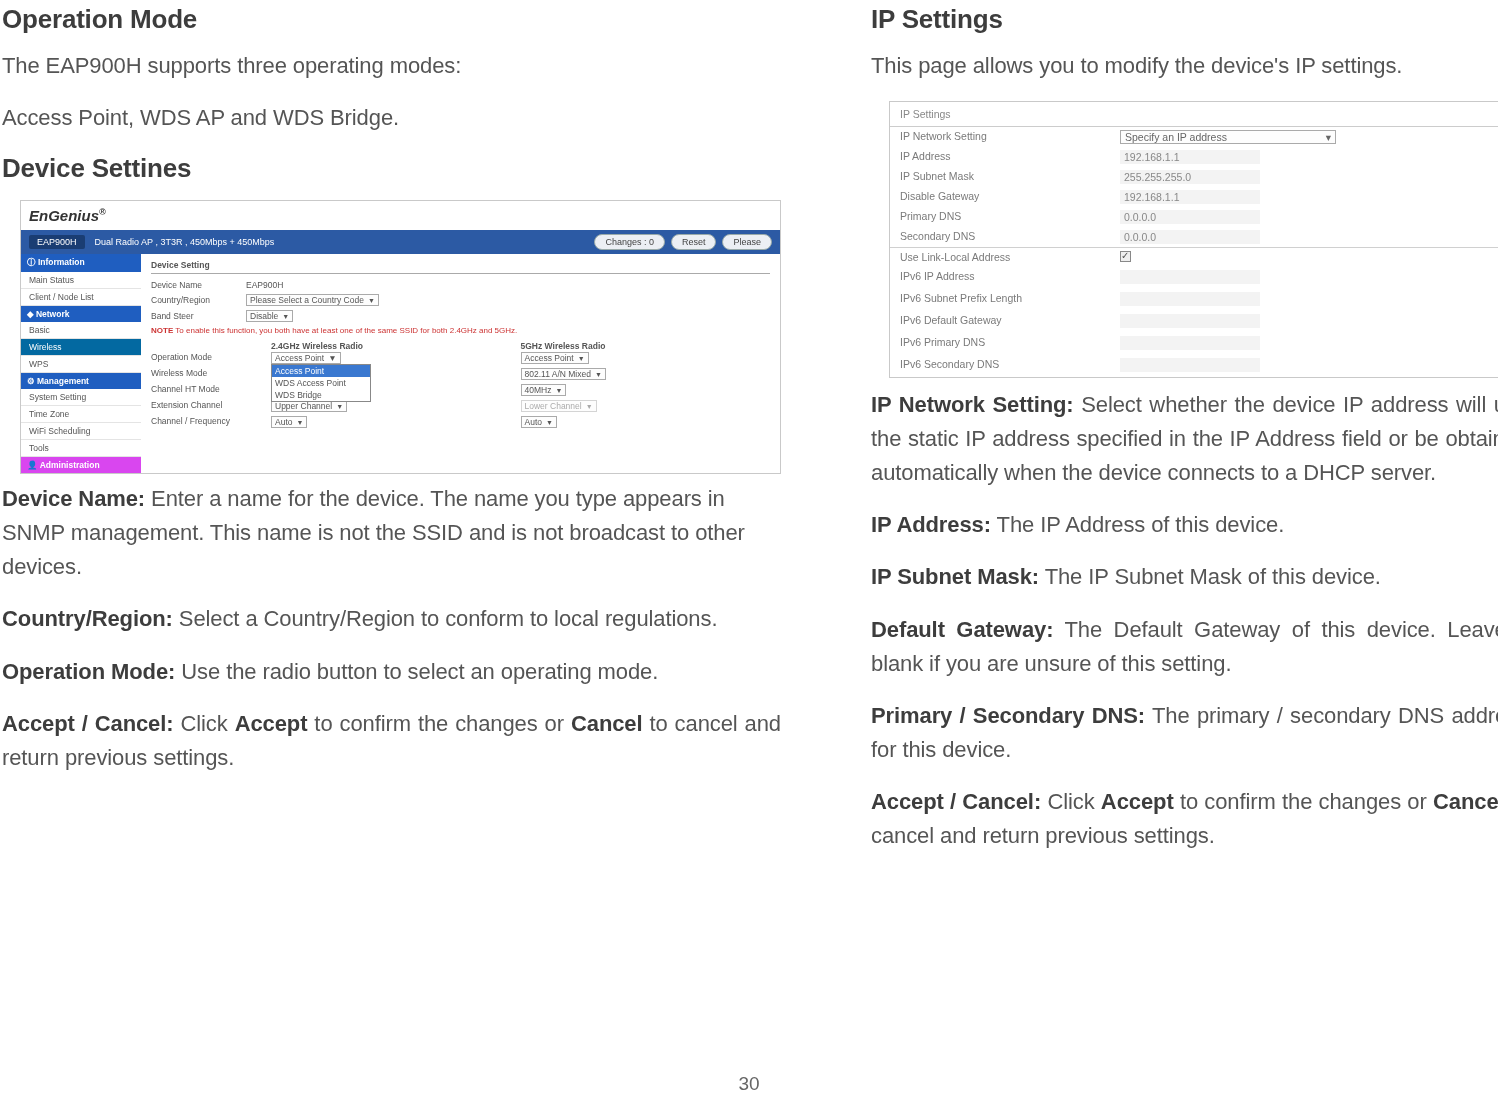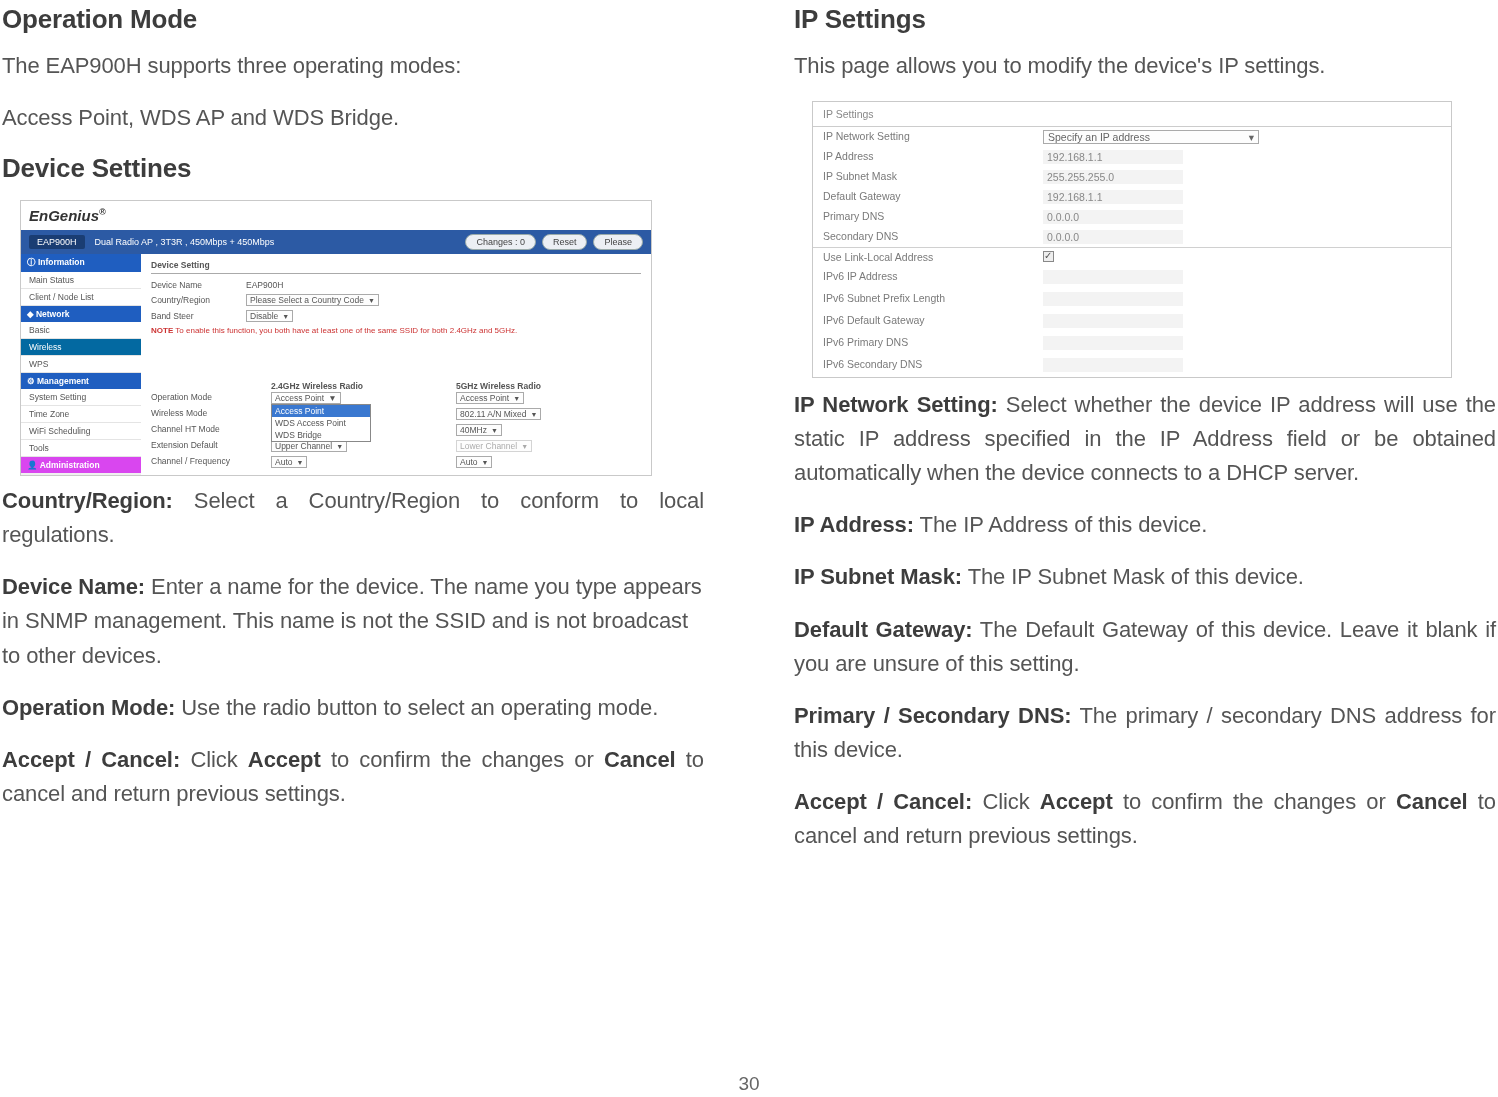--- a/index.html
+++ b/index.html
@@ -37,21 +37,21 @@
     line-height: 1.55;
     color: #555;
     margin-bottom: 18px;
     letter-spacing: -0.1px;
   }
   p.body.justify { text-align: justify; }
   .bold { font-weight: 700; color: #3d3d3d; }
 
   
   .ss1 {
-    width: 632px;
+    width: 761px;
     border: 1px solid #c9c9c9;
     margin: 2px 0 8px 18px;
     background: #fff;
     font-size: 9px;
   }
   .ss1-top {
     display: flex;
     align-items: center;
     padding: 6px 8px;
     background: #fff;
@@ -140,21 +140,21 @@
   .ss1-select .arrow { font-size: 7px; }
   .ss1-note { color: #c33; font-size: 8px; margin: 2px 0 6px 0; }
   .ss1-note b { color: #c33; }
   .ss1-radiohead {
     display: flex;
     font-size: 8.5px;
     font-weight: 700;
     margin-top: 4px;
   }
   .ss1-radiohead .spacer { width: 120px; }
-  .ss1-radiohead .colh { flex: 1; margin-top: 40px; }
+  .ss1-radiohead .colh { flex: 1; }
   .ss1-opmode {
     display:flex;
     gap: 2px;
     flex-direction: column;
   }
   .ss1-oprow { display:flex; align-items:flex-start; padding:1px 0; }
   .ss1-oprow .lbl { width: 120px; }
   .ss1-oprow .c1, .ss1-oprow .c2 { flex: 1; }
   .ss1-dropdown-open {
     position: relative;
@@ -339,21 +339,21 @@
             </div>
             <div class="ss1-oprow">
               <div class="lbl">Channel HT Mode</div>
               <div class="c1"></div>
               <div class="c2"><span class="ss1-select">
                     <span>40MHz</span>
                     <span class="arrow">▼</span>
                   </span></div>
             </div>
             <div class="ss1-oprow">
-              <div class="lbl">Extension Default</div>
+              <div class="lbl">Extension Channel</div>
               <div class="c1"><span class="ss1-select">
                     <span>Upper Channel</span>
                     <span class="arrow">▼</span>
                   </span></div>
               <div class="c2"><span class="ss1-select" style="opacity:.5">
                     <span>Lower Channel</span>
                     <span class="arrow">▼</span>
                   </span></div>
             </div>
             <div class="ss1-oprow">
@@ -365,22 +365,22 @@
               <div class="c2"><span class="ss1-select">
                     <span>Auto</span>
                     <span class="arrow">▼</span>
                   </span></div>
             </div>
           </div>
         </div>
       </div>
     </div>
 
+    <p class="body"><span class="bold">Device Name:</span><span> Enter a name for the device. The name you type appears in SNMP management. This name is not the SSID and is not broadcast to other devices.</span></p>
     <p class="body justify"><span class="bold">Country/Region:</span><span> Select a Country/Region to conform to local regulations.</span></p>
-    <p class="body"><span class="bold">Device Name:</span><span> Enter a name for the device. The name you type appears in SNMP management. This name is not the SSID and is not broadcast to other devices.</span></p>
     <p class="body justify"><span class="bold">Operation Mode:</span><span> Use the radio button to select an operating mode.</span></p>
     <p class="body justify"><span class="bold">Accept / Cancel:</span><span> Click </span><span class="bold">Accept</span><span> to confirm the changes or </span><span class="bold">Cancel</span><span> to cancel and return previous settings.</span></p>
   </div>
 
   <div class="col col-right">
     <h2 class="section-head">IP Settings</h2>
     <p class="body">This page allows you to modify the device's IP settings.</p>
 
     <div class="ss2">
       <div class="ss2-title">IP Settings</div>
@@ -393,21 +393,21 @@
         </div>
       <div class="ss2-row">
           <div class="ss2-k">IP Address</div>
           <div class="ss2-v"><span class="ss2-input">192.168.1.1</span></div>
         </div>
       <div class="ss2-row">
           <div class="ss2-k">IP Subnet Mask</div>
           <div class="ss2-v"><span class="ss2-input">255.255.255.0</span></div>
         </div>
       <div class="ss2-row">
-          <div class="ss2-k">Default Gateway</div>
+          <div class="ss2-k">Disable Gateway</div>
           <div class="ss2-v"><span class="ss2-input">192.168.1.1</span></div>
         </div>
       <div class="ss2-row">
           <div class="ss2-k">Primary DNS</div>
           <div class="ss2-v"><span class="ss2-input">0.0.0.0</span></div>
         </div>
       <div class="ss2-row sep">
           <div class="ss2-k">Secondary DNS</div>
           <div class="ss2-v"><span class="ss2-input">0.0.0.0</span></div>
         </div>

